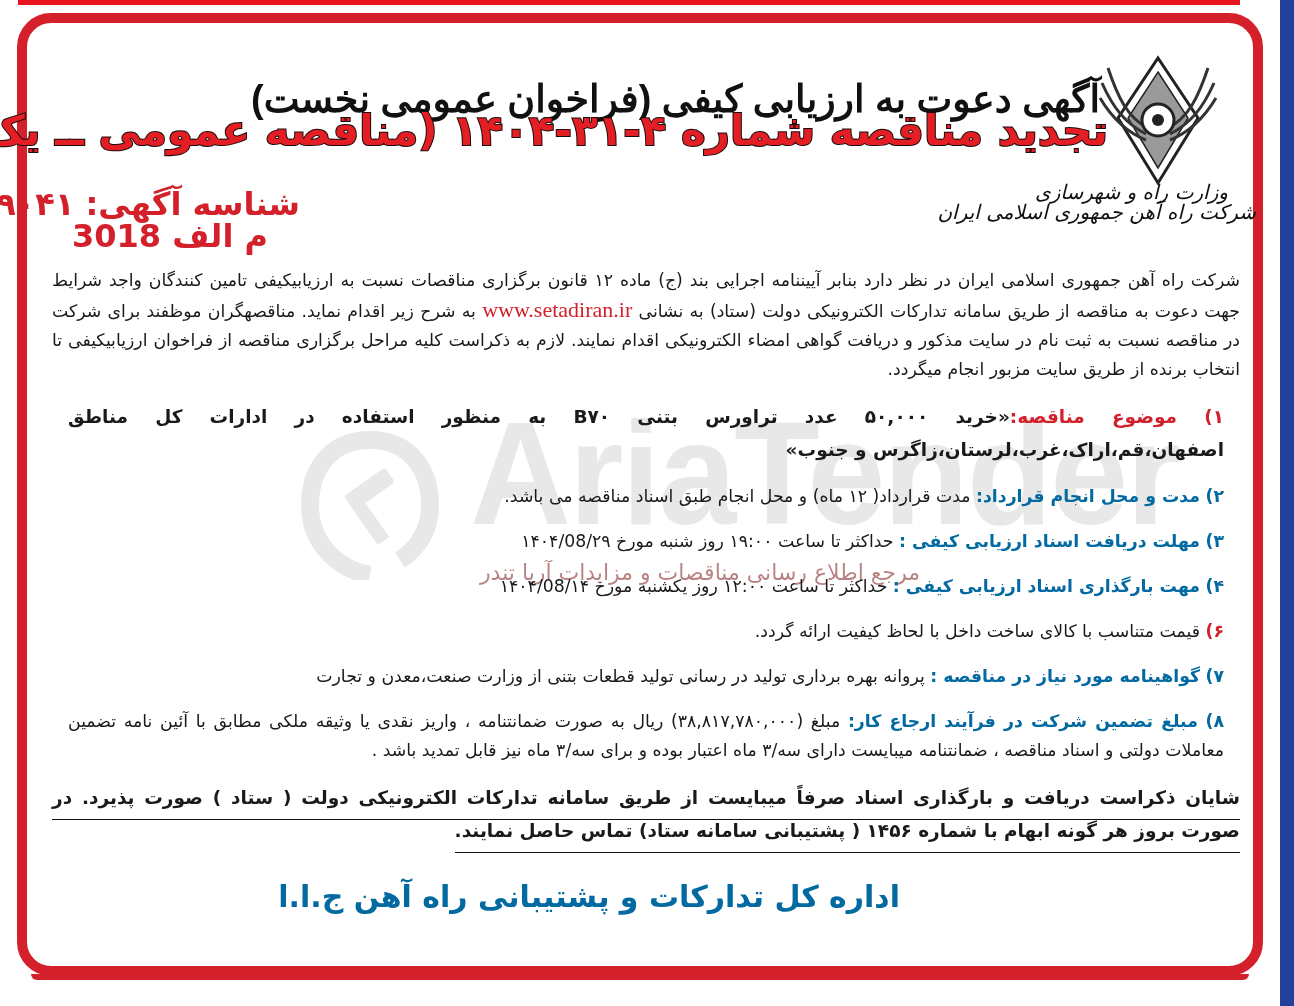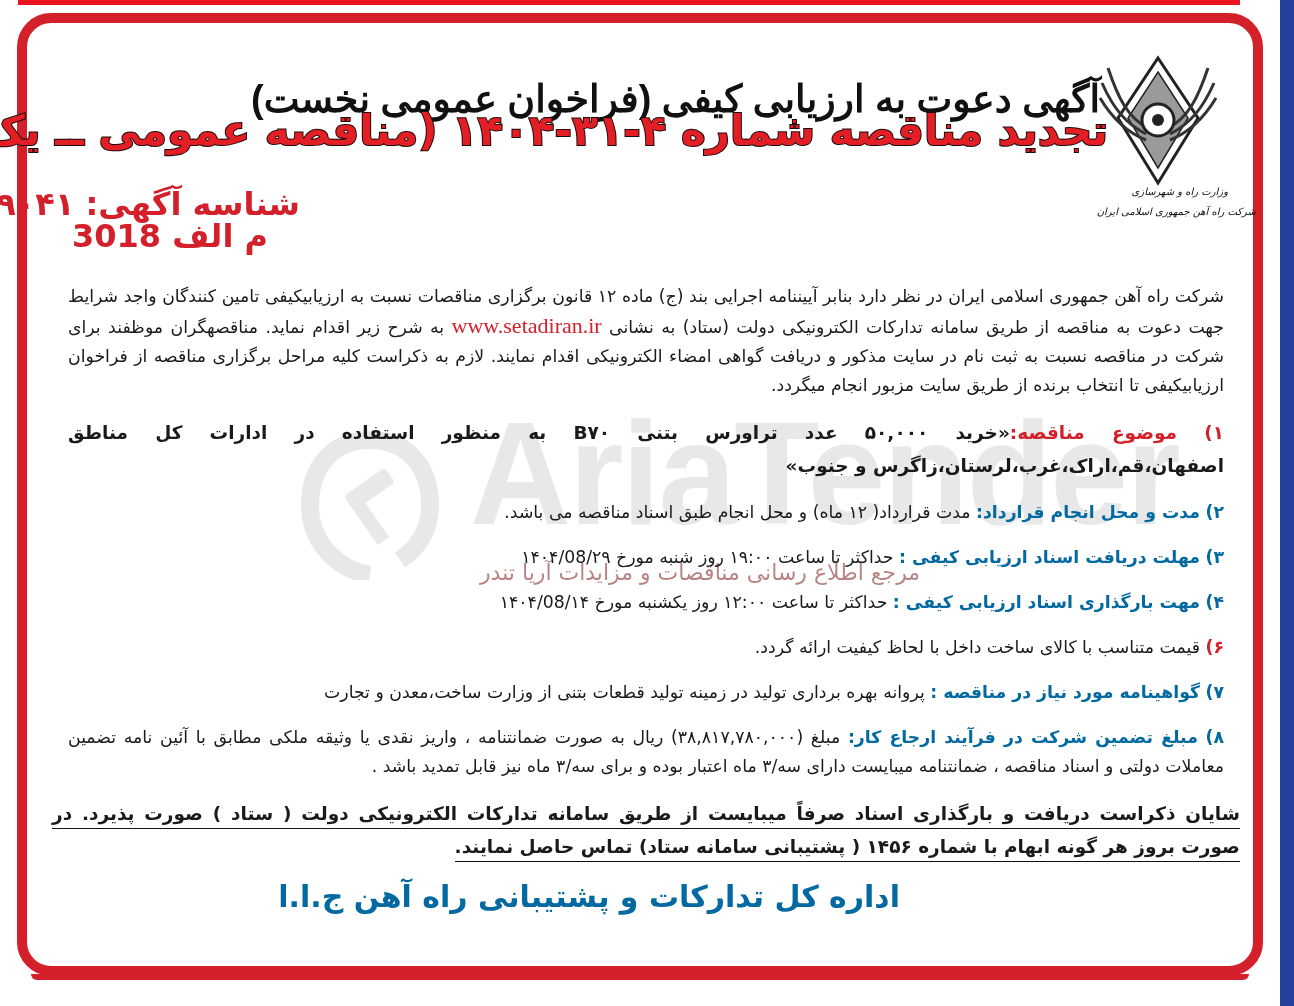--- a/index.html
+++ b/index.html
@@ -31,21 +31,21 @@
   .wm-sub {
     position:absolute; left:180px; top:150px; font-size:22px; color:#7f1d1d; direction:rtl; white-space:nowrap;
   }
 
   .content { position:absolute; left:0; top:0; width:1294px; height:1006px; direction:rtl; }
 
   
   .logo { position:absolute; left:1098px; top:48px; width:120px; height:140px; }
   .ministry {
     position:absolute; right:38px; top:182px; width:220px; text-align:right;
-    font-family:"DejaVu Serif", serif; font-style:italic; font-size:10px; line-height:20px; color:#111;
+    font-family:"DejaVu Serif", serif; font-style:italic; font-size:20px; line-height:20px; color:#111;
   }
   .ministry div { white-space:nowrap; }
   .ministry .m1 { padding-right:28px; }
   .title1 {
     position:absolute; left:280px; top:42px; width:820px; text-align:center;
     font-family:Liberation Sans, sans-serif; font-weight:900; font-size:38px; line-height:50px; color:#111;
     letter-spacing:-1px; white-space:nowrap;margin-top:32px;
   }
   .title2 {
     position:absolute; left:148px; top:102px; width:960px; text-align:center;
@@ -56,31 +56,31 @@
     position:absolute; left:40px; top:188px; width:260px; text-align:center;
     font-weight:bold; font-size:32px; line-height:32px; color:#d3202a;
   }
   .ad-id div { white-space:nowrap; }
 
   
   .body-text {
     position:absolute; left:52px; top:266px; width:1188px;
     font-family:"DejaVu Sans", sans-serif; font-size:17.3px; line-height:29px; text-align:justify; text-align-last:right;
   }
-  .intro { margin:16px; }
+  .intro { margin:0; }
   .link { font-family:"Liberation Serif", serif; font-size:22px; color:#d3202a; direction:ltr; unicode-bidi:embed; }
   .item { margin:16px; }
   .item .label { color:#0369a1; font-weight:bold; }
   .item1 { font-weight:bold; font-size:18.5px; line-height:33px; }
   .item1 .label { color:#d3202a; }
   .num { font-weight:bold; color:#d3202a; }
   .note {
     margin-top:3px; font-weight:bold; font-size:18.5px; line-height:33px;
   }
-  .note span { border-bottom:1.5px solid #111; padding-bottom:4px; }
+  .note span { border-bottom:1.5px solid #111; padding-bottom:11px; }
   .footer {
     position:absolute; left:380px; top:872px; width:520px; text-align:center;
     font-weight:900; font-size:30px; line-height:50px; color:#0369a1; white-space:nowrap;
   }
 </style>
 </head>
 <body>
 
 <div class="top-red-bar"></div>
 <div class="blue-bar"></div>
@@ -146,21 +146,21 @@
       <span class="label">مهت بارگذاری اسناد ارزیابی کیفی :</span>
       <span>حداکثر تا ساعت ۱۲:۰۰ روز یکشنبه مورخ ۱۴۰۴/08/۱۴</span>
     </p>
     <p class="item">
       <span class="num">۶)</span>
       <span>قیمت متناسب با کالای ساخت داخل با لحاظ کیفیت ارائه گردد.</span>
     </p>
     <p class="item">
       <span class="label">۷)</span>
       <span class="label">گواهینامه مورد نیاز در مناقصه :</span>
-      <span>پروانه بهره برداری تولید در زمینه تولید قطعات بتنی از وزارت ساخت،معدن و تجارت</span>
+      <span>پروانه بهره برداری تولید در رسانی تولید قطعات بتنی از وزارت صنعت،معدن و تجارت</span>
     </p>
     <p class="item">
       <span class="label">۸)</span>
       <span class="label">مبلغ تضمین شرکت در فرآیند ارجاع کار:</span>
       <span>مبلغ (۳۸,۸۱۷,۷۸۰,۰۰۰) ریال به صورت ضمانتنامه ، واریز نقدی یا وثیقه ملکی مطابق با آئین نامه تضمین معاملات دولتی و اسناد مناقصه ، ضمانتنامه میبایست دارای سه/۳ ماه اعتبار بوده و برای سه/۳ ماه نیز قابل تمدید باشد .</span>
     </p>
     <p class="note">
       <span>شایان ذکراست دریافت و بارگذاری اسناد صرفاً میبایست از طریق سامانه تدارکات الکترونیکی دولت ( ستاد ) صورت پذیرد. در صورت بروز هر گونه ابهام با شماره ۱۴۵۶ ( پشتیبانی سامانه ستاد) تماس حاصل نمایند.</span>
     </p>
   </div>

